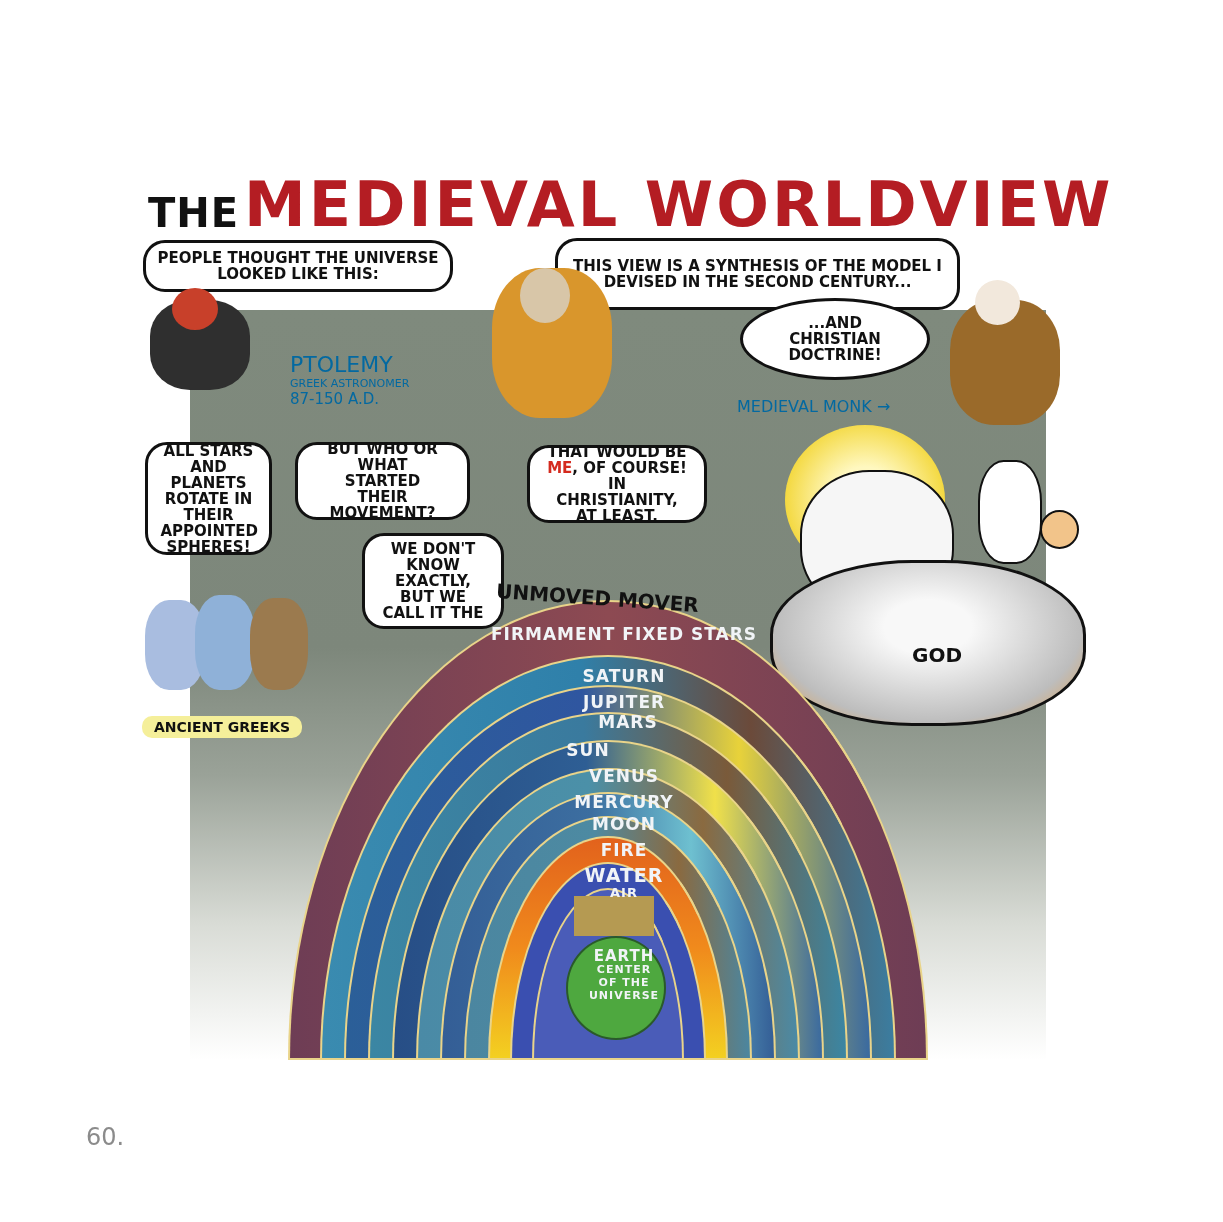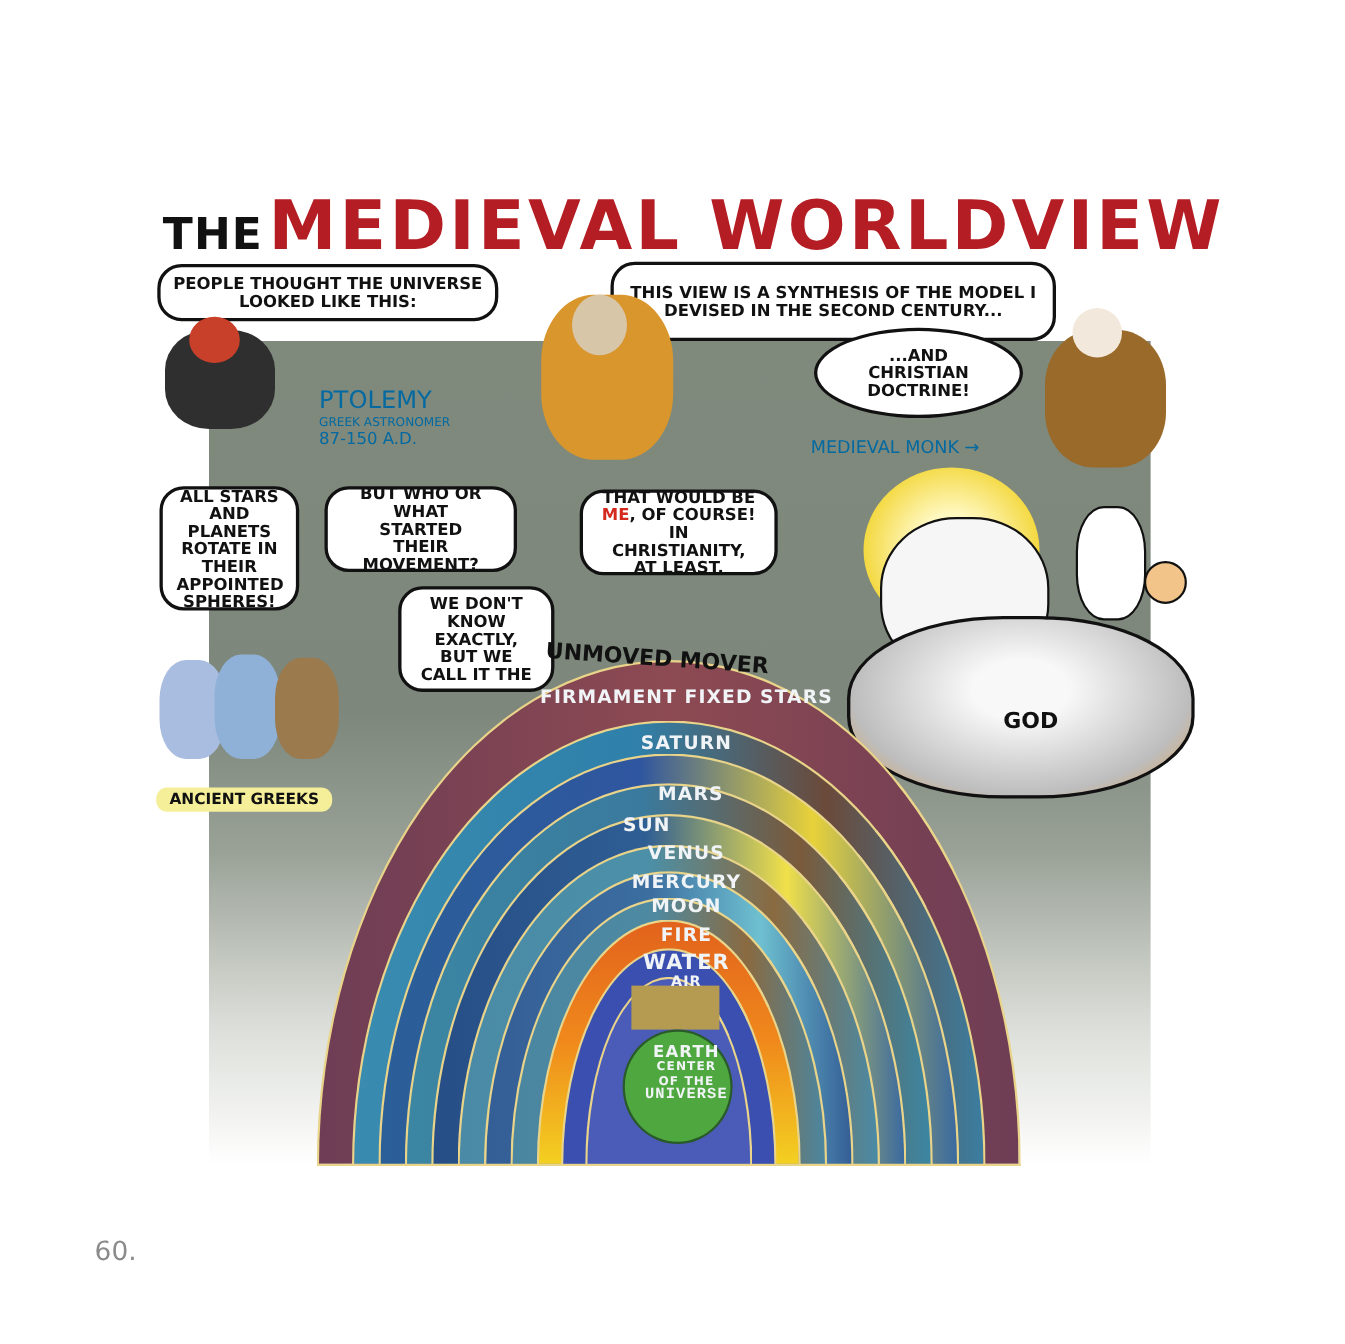--- a/index.html
+++ b/index.html
@@ -100,31 +100,32 @@
   <div class="ring" style="left:152px;top:192px;width:336px;height:268px;background:linear-gradient(90deg,#345e96,#3c6ea0 45%,#6ec0d0 75%,#345e96);"></div>
   <div class="ring" style="left:176px;top:216px;width:288px;height:244px;background:linear-gradient(90deg,#4b86a0,#4d8aa2 45%,#8a6a40 75%,#4b86a0);"></div>
   <div class="ring" style="left:200px;top:236px;width:240px;height:224px;background:linear-gradient(180deg,#e2621c,#f08a1c 50%,#f3d021);"></div>
   <div class="ring" style="left:222px;top:262px;width:196px;height:198px;background:#3a4fb0;"></div>
   <div class="ring" style="left:244px;top:288px;width:152px;height:172px;background:#4a5cb8;"></div>
   <div class="abs" style="left:286px;top:296px;width:80px;height:40px;background:#b59a52;"></div>
   <div class="abs" style="left:278px;top:336px;width:96px;height:100px;border-radius:50%;background:#4ea83f;border:2px solid #2a5a2a;"></div>
 
   <div class="rlabel" style="top:25px;line-height:18px;">FIRMAMENT FIXED STARS</div>
   <div class="rlabel" style="top:66px;">SATURN</div>
+  <div class="rlabel" style="top:92px;">JUPITER</div>
   <div class="rlabel" style="top:112px;left:20px;">MARS</div>
   <div class="rlabel" style="top:140px;left:-20px;">SUN</div>
   <div class="rlabel" style="top:166px;">VENUS</div>
   <div class="rlabel" style="top:214px;">MOON</div>
   <div class="rlabel" style="top:192px;">MERCURY</div>
   <div class="rlabel" style="top:240px;">FIRE</div>
   <div class="rlabel" style="top:264px;font-size:19px;">WATER</div>
   <div class="rlabel" style="top:285px;font-size:13px;">AIR</div>
   <div class="rlabel" style="top:350px;font-size:13px;line-height:13px;">
     <div style="font-size:15px;">EARTH</div>
     <div style="font-size:11px;">CENTER</div>
     <div style="font-size:11px;">OF THE</div>
-    <div style="font-size:14px;font-family:Liberation Mono, monospace;">UNIVERSE</div>
+    <div style="font-size:11px;">UNIVERSE</div>
   </div>
 </div>
 
 <div class="abs" style="left:496px;top:586px;font-size:20px;font-weight:bold;color:#111;transform:rotate(4deg);">UNMOVED MOVER</div>
 
 <div class="abs page-num">60.</div>
 
 </body></html>

